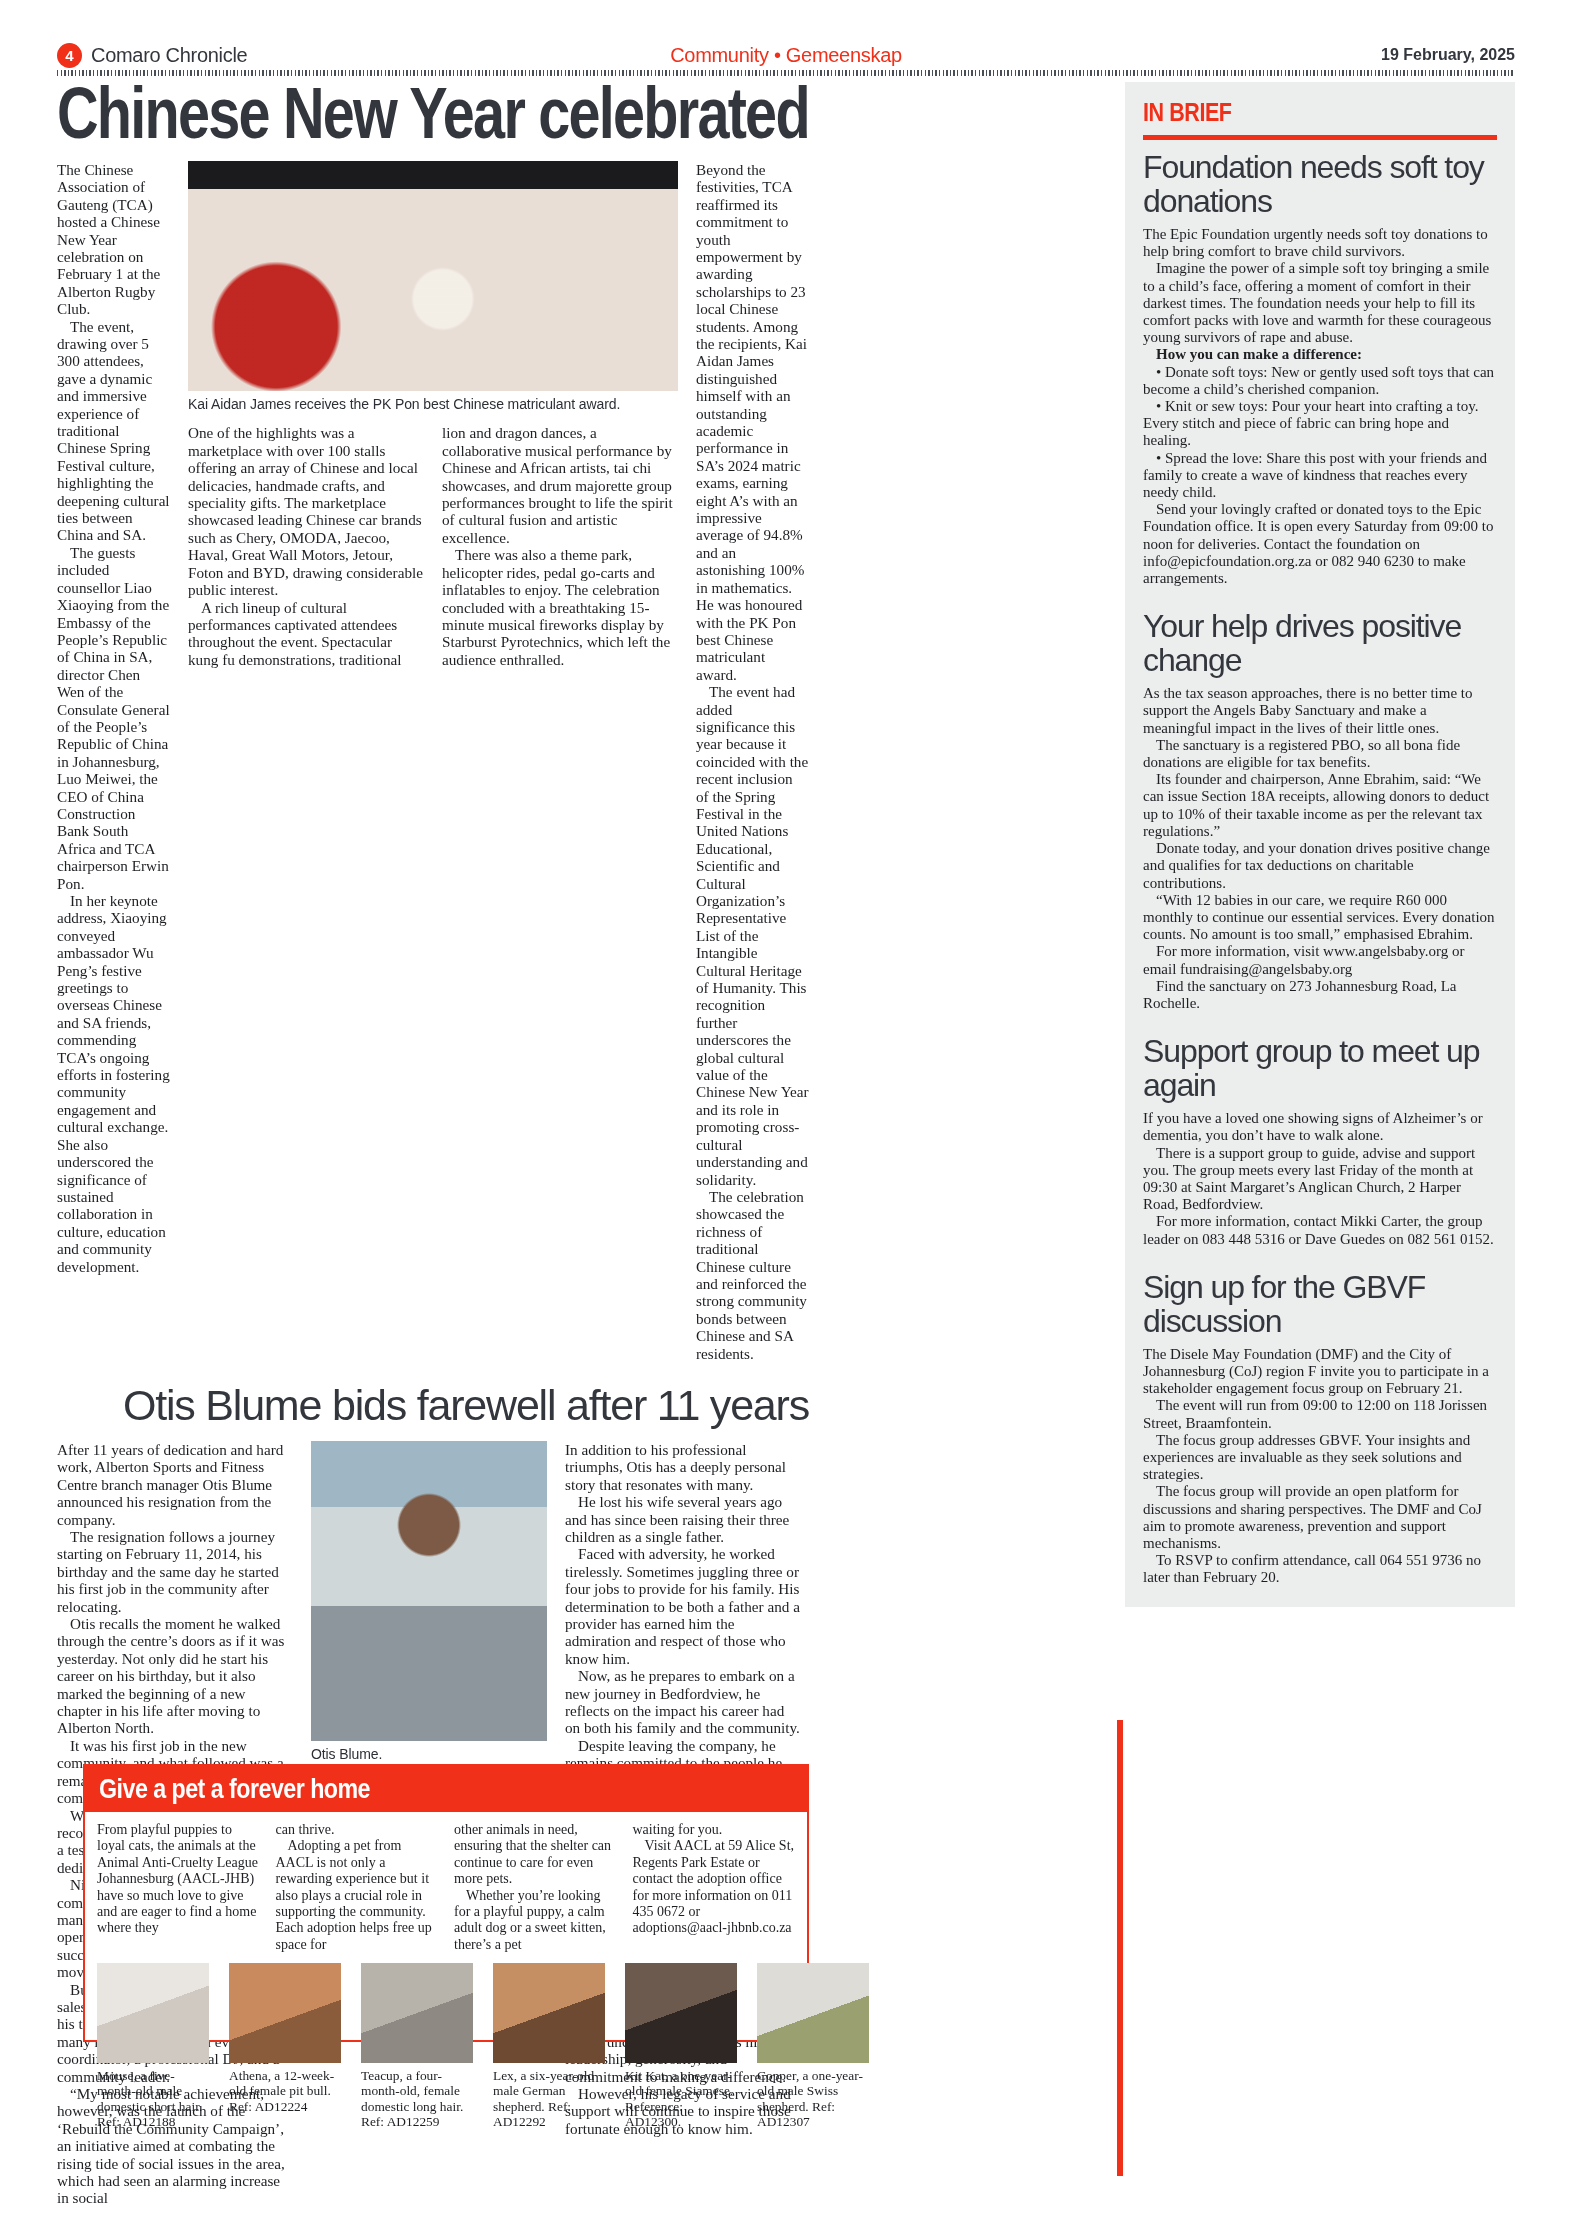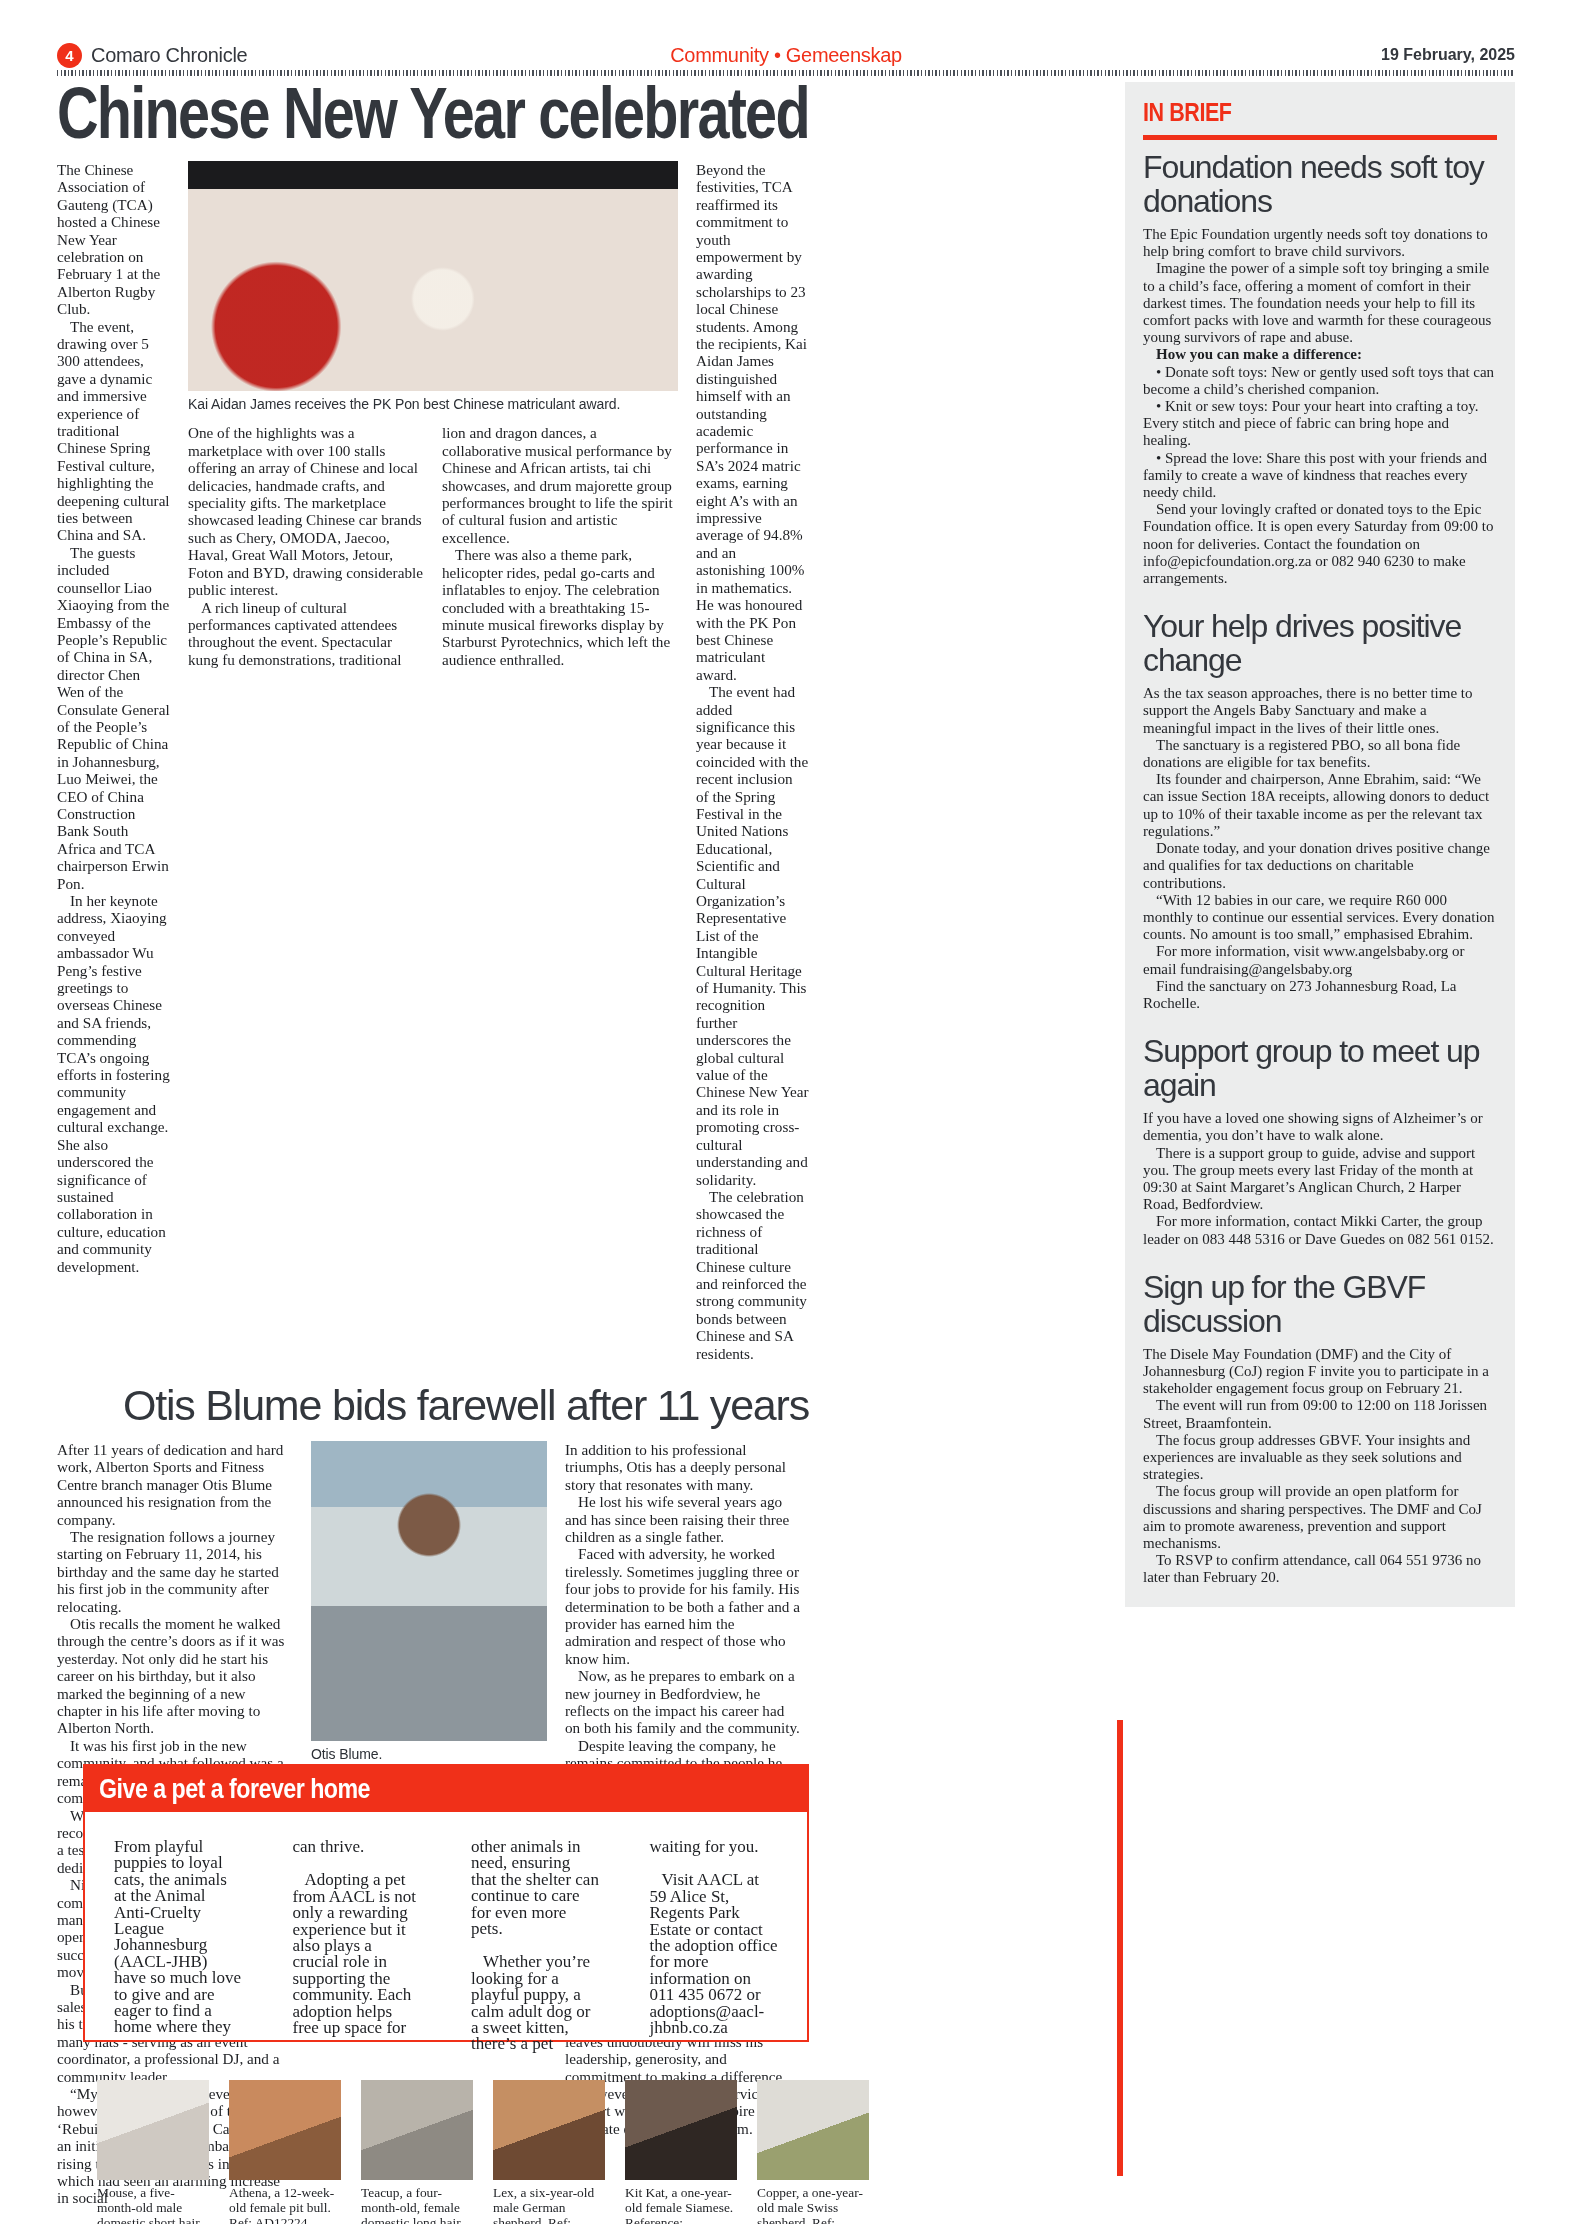--- a/index.html
+++ b/index.html
@@ -145,22 +145,22 @@
   .pet-banner-title {
     font-family:"Liberation Sans", sans-serif;
     font-weight:bold; font-size:27px; color:#fff; letter-spacing:-0.6px;
     transform:scaleX(0.86); transform-origin:left center;
     white-space:nowrap;
   }
   .pet-body { padding:10px 12px 0 12px; }
   .pet-cols { display:flex; gap:16px; }
   .pet-col { width:164px; }
   p.petp {
-    margin:17px; font-family:"Liberation Serif", serif;
-    font-size:17px; line-height:16.4px;
+    margin:0; font-family:"Liberation Serif", serif;
+    font-size:14px; line-height:16.4px;
   }
   p.petp + p.petp { text-indent:12px; }
 
   .pet-grid {
     display:flex; gap:20px; padding:10px 12px 0 12px;justify-content:space-between;
   }
   .pet-card { width:112px; }
   .pet-photo { width:112px; height:100px; display:block; }
   .pet-cap {
     font-family:"Liberation Serif", serif;

